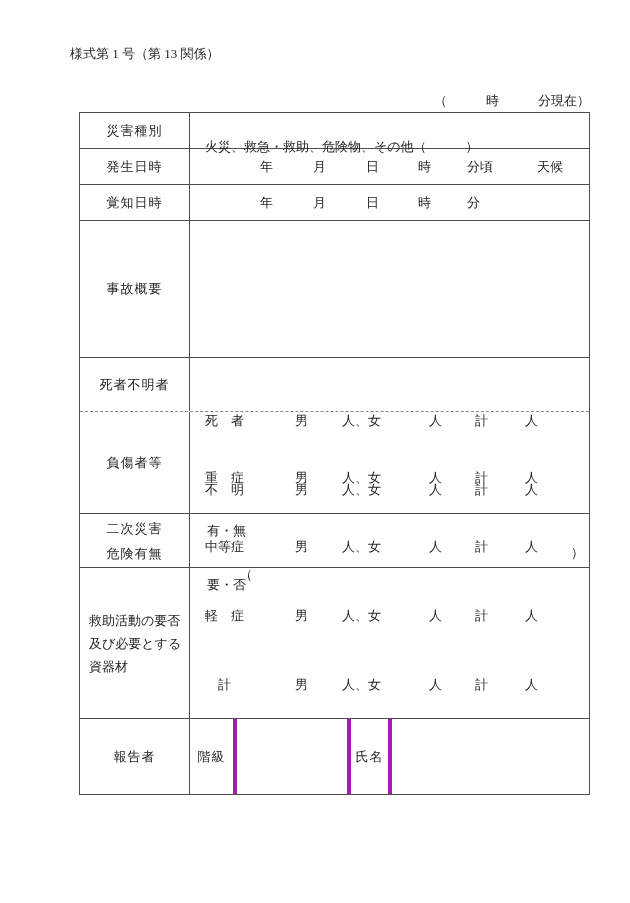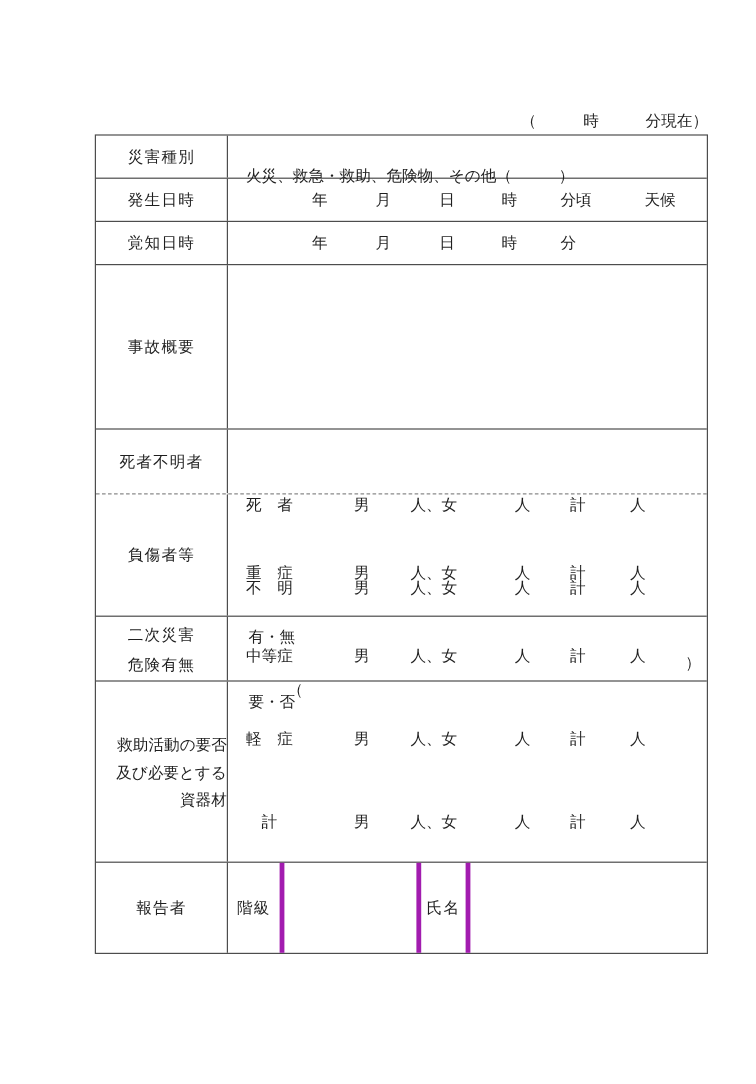--- a/index.html
+++ b/index.html
@@ -31,21 +31,21 @@
   .h54 { height: 54px; } .h102 { height: 102px; } .h151 { height: 151px; }
   .grow { flex: 1; }
 
   .lbl {
     flex: 0 0 110px; width: 110px;
     border-right: 1px solid #4d4d4d;
     display: flex; align-items: center; justify-content: center;
     text-align: center; letter-spacing: 1px;
   }
   .lbl.col { flex-direction: column; line-height: 25px; }
-  .lbl.left { flex-direction: column; align-items: flex-end; justify-content: center; padding-left: 9px; line-height: 23px; letter-spacing: 0; text-align: left; }
+  .lbl.left { flex-direction: column; align-items: flex-start; justify-content: center; padding-left: 9px; line-height: 23px; letter-spacing: 0; text-align: left; }
 
   .content { flex: 1; position: relative; }
   .abs { position: absolute; top: 50%; transform: translateY(-50%); white-space: pre; }
   .x15 { left: 15px; margin-top: 16px; } .x95 { left: 95px; }
 
   .d0 { left: 70px; } .d1 { left: 123px; } .d2 { left: 176px; }
   .d3 { left: 228px; } .d4 { left: 277px; } .d5 { left: 347px; }
 
   .pad5 { padding-top: 5px; } .pad8 { padding-top: 8px; } .pad6 { padding-top: 6px; }
   .cline { position: relative; height: 22px; margin-top: 47px; }
@@ -61,20 +61,21 @@
   .bc-rank-label { flex: 0 0 47px; }
   .bc-rank-value { flex: 0 0 114px; }
   .bc-name-label { flex: 0 0 41px; }
   .bc-name-value { flex: 1; border-right: none; }
 </style>
 </head>
 <body>
 
 <div class="page">
 
+  <div class="form-note">様式第 1 号（第 13 関係）</div>
   <div class="time-note">（　　　時　　　分現在）</div>
 
   <div class="grid">
 
     <div class="row h35">
       <div class="lbl">災害種別</div>
       <div class="content">
         <span class="abs x15">火災、救急・救助、危険物、その他（　　　）</span>
       </div>
     </div>

